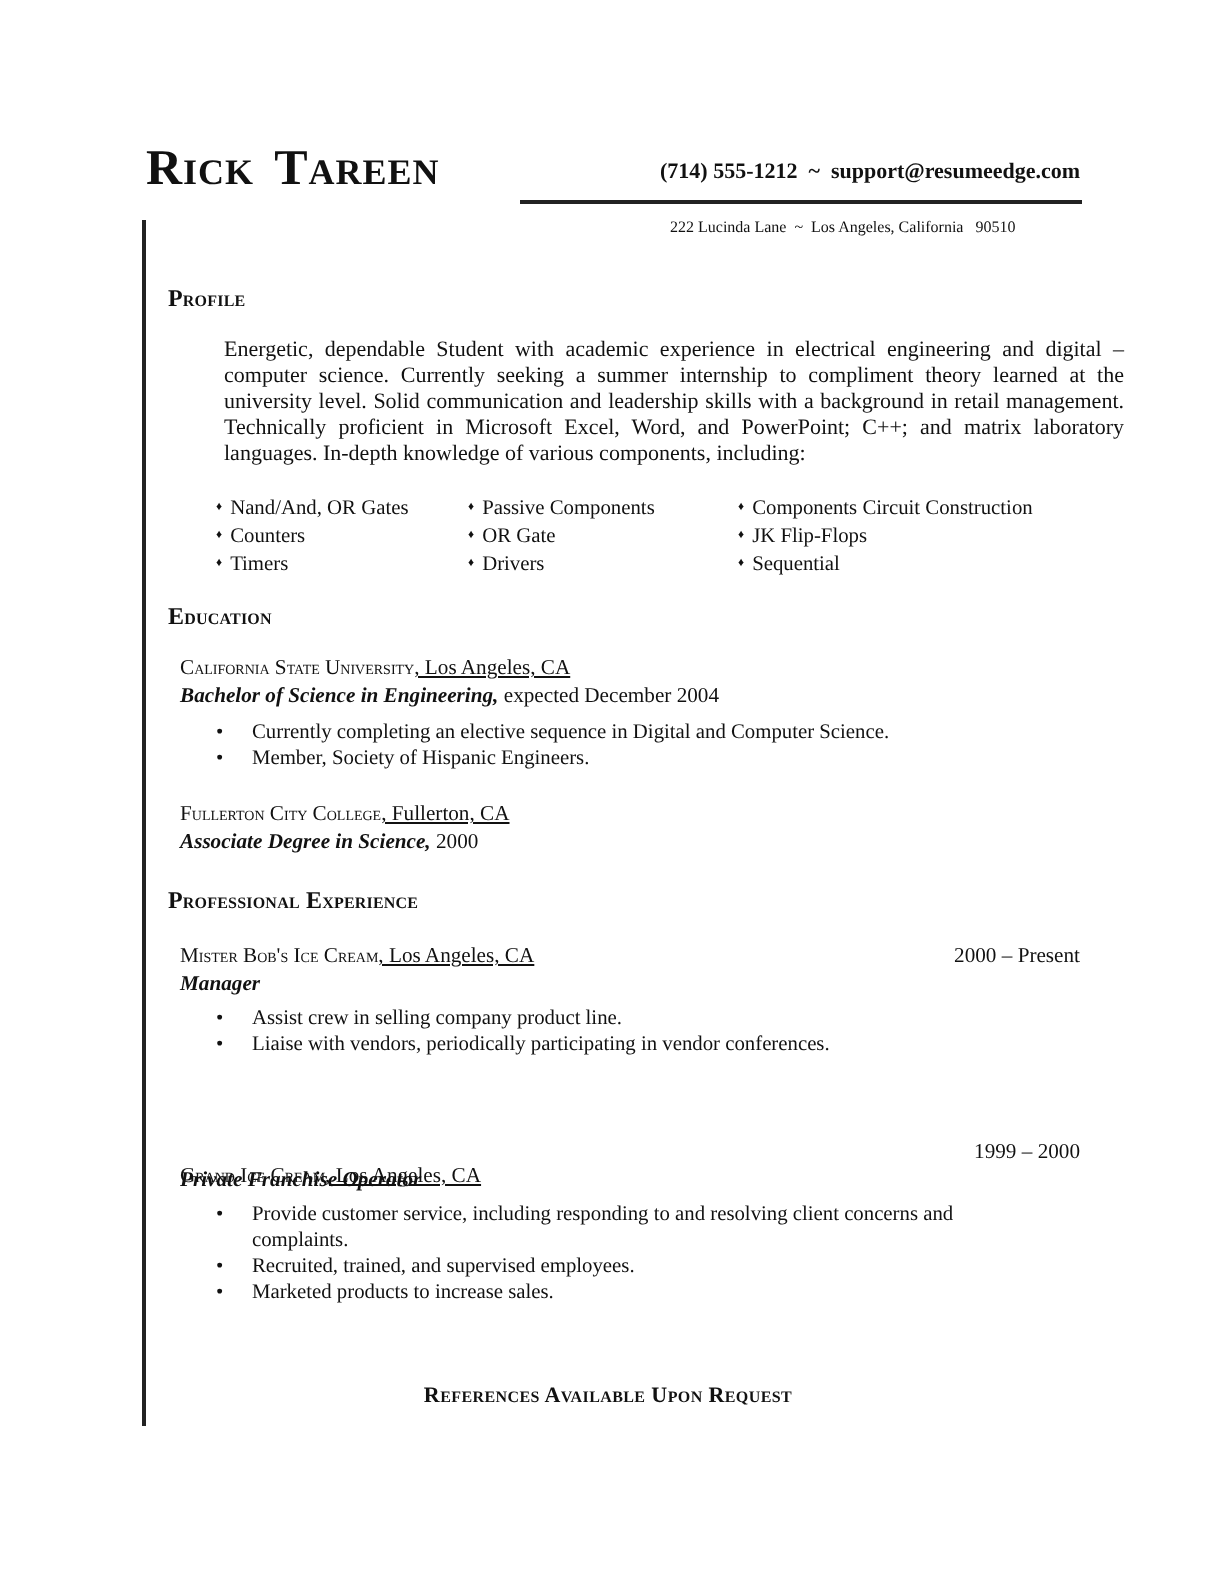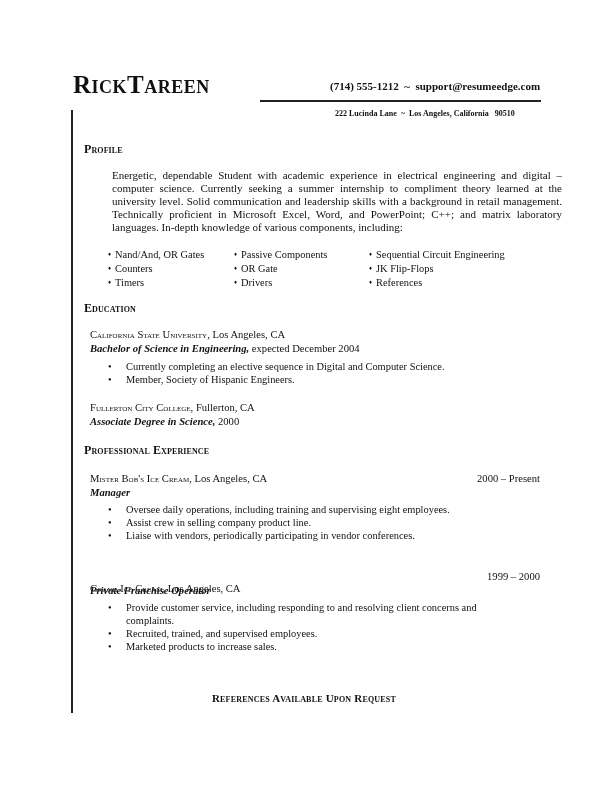--- a/index.html
+++ b/index.html
@@ -1,31 +1,31 @@
 <!DOCTYPE html>
 <html><head>
 <meta charset="utf-8">
 <style>
   html, body { margin:0; padding:0; background:#ffffff; }
   body { width:612px; height:792px; position:relative; overflow:hidden;
          font-family:"Liberation Serif", "DejaVu Serif", serif; color:#111; }
   .abs { position:absolute; }
   .name { left:73px; top:72px; font-size:25px; font-weight:bold; letter-spacing:0.5px; font-variant:small-caps; line-height:1; }
-  .name .w { }
+  .name .w { margin-right:10px; }
   .contact { left:330px; top:80px; font-size:11px; font-weight:bold; white-space:pre; }
   .hr-top { left:260px; top:100px; width:281px; height:2px; background:#222; }
-  .address { left:335px; top:109px; font-size:8px; font-weight:bold; white-space:pre; }
+  .address { left:335px; top:109px; font-size:8px; font-weight:normal; white-space:pre; }
   .vrule { left:71px; top:110px; width:2px; height:603px; background:#222; }
   .sec { left:84px; font-size:12px; font-weight:bold; font-variant:small-caps; letter-spacing:0.1px; }
   .para { left:90px; top:169px; width:450px; font-size:11px; line-height:12.9px; text-align:justify;margin-left:22px; }
   .skills { left:108px; top:248px; font-size:10.4px; line-height:12.9px; }
   .skcol { position:absolute; top:0; white-space:nowrap; }
   .skcol div::before { content:"\2666"; font-size:6px; margin-right:4px; vertical-align:2px; }
   .org { left:90px; font-size:10.6px; font-variant:small-caps; white-space:nowrap; }
-  .org .loc { font-variant:normal; }
+  .org .loc { font-variant:normal;text-decoration:underline; }
   .deg { left:90px; font-size:10.6px; white-space:nowrap; }
   .deg b { font-style:italic;text-align:center; }
   .date { right:72px; font-size:10.6px; white-space:nowrap; text-align:right; }
   .role { left:90px; font-size:10.6px; font-weight:bold; font-style:italic; }
   ul.bl { position:absolute; left:108px; margin:0; padding:0; list-style:none; font-size:10.4px; line-height:12.9px; width:400px; }
   ul.bl li { position:relative; padding-left:18px; }
   ul.bl li::before { content:"\2022"; position:absolute; left:0; }
   .refs { left:0; width:608px; text-align:center; top:692px; font-size:11px; font-weight:bold; font-variant:small-caps; letter-spacing:0.2px; }
 </style>
 </head>
@@ -46,23 +46,23 @@
     <div>Nand/And, OR Gates</div>
     <div>Counters</div>
     <div>Timers</div>
   </div>
   <div class="skcol" style="left:126px">
     <div>Passive Components</div>
     <div>OR Gate</div>
     <div>Drivers</div>
   </div>
   <div class="skcol" style="left:261px">
-    <div>Sequential Circuit Engineering</div>
+    <div>Components Circuit Construction</div>
     <div>JK Flip-Flops</div>
-    <div>References</div>
+    <div>Sequential</div>
   </div>
 </div>
 
 <div class="abs sec" style="top:301px">Education</div>
 
 <div class="abs org" style="top:329px">
   <span>California State University</span><span class="loc">, Los Angeles, CA</span>
 </div>
 <div class="abs deg" style="top:343px">
   <b>Bachelor of Science in Engineering,</b><span> expected December 2004</span>
@@ -80,21 +80,20 @@
 </div>
 
 <div class="abs sec" style="top:443px">Professional Experience</div>
 
 <div class="abs org" style="top:473px">
   <span>Mister Bob's Ice Cream</span><span class="loc">, Los Angeles, CA</span>
 </div>
 <div class="abs date" style="top:473px">2000 – Present</div>
 <div class="abs role" style="top:487px">Manager</div>
 <ul class="bl" style="top:504px">
-  <li>Oversee daily operations, including training and supervising eight employees.</li>
   <li>Assist crew in selling company product line.</li>
   <li>Liaise with vendors, periodically participating in vendor conferences.</li>
 </ul>
 
 <div class="abs org" style="top:583px">
   <span>Grand Ice Cream</span><span class="loc">, Los Angeles, CA</span>
 </div>
 <div class="abs date" style="top:571px">1999 – 2000</div>
 <div class="abs role" style="top:585px">Private Franchise Operator</div>
 <ul class="bl" style="top:602px">

